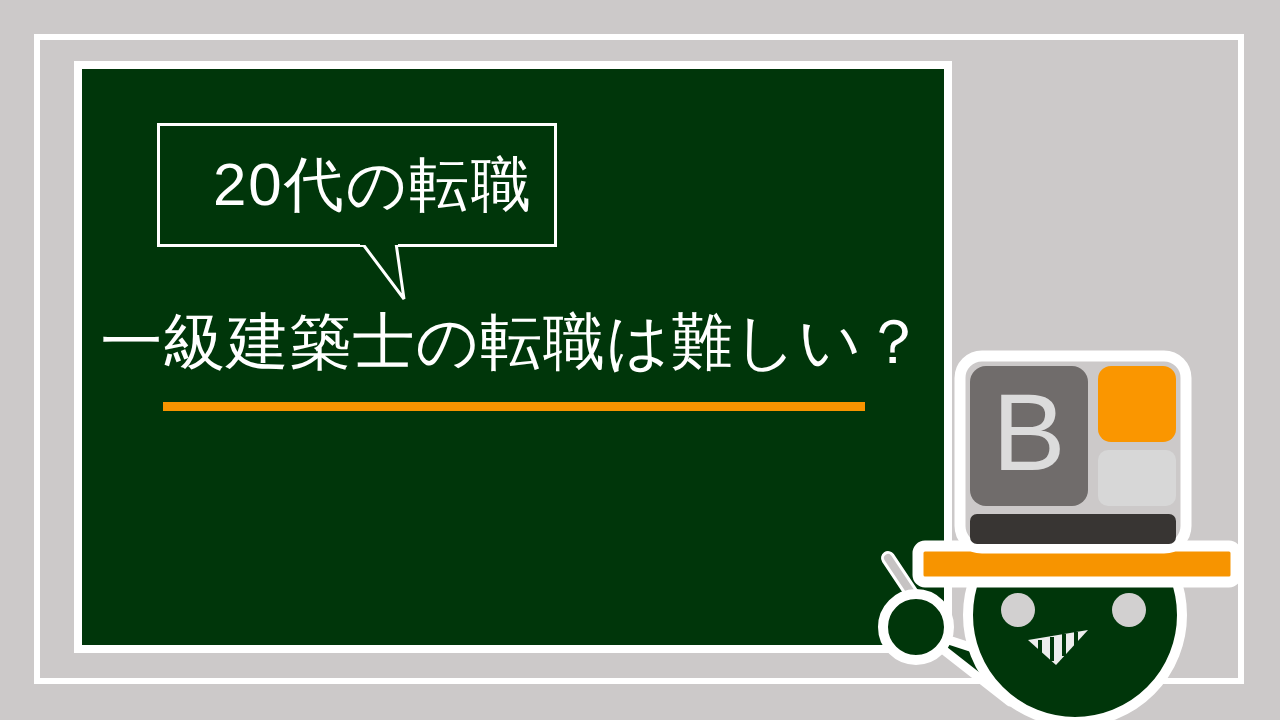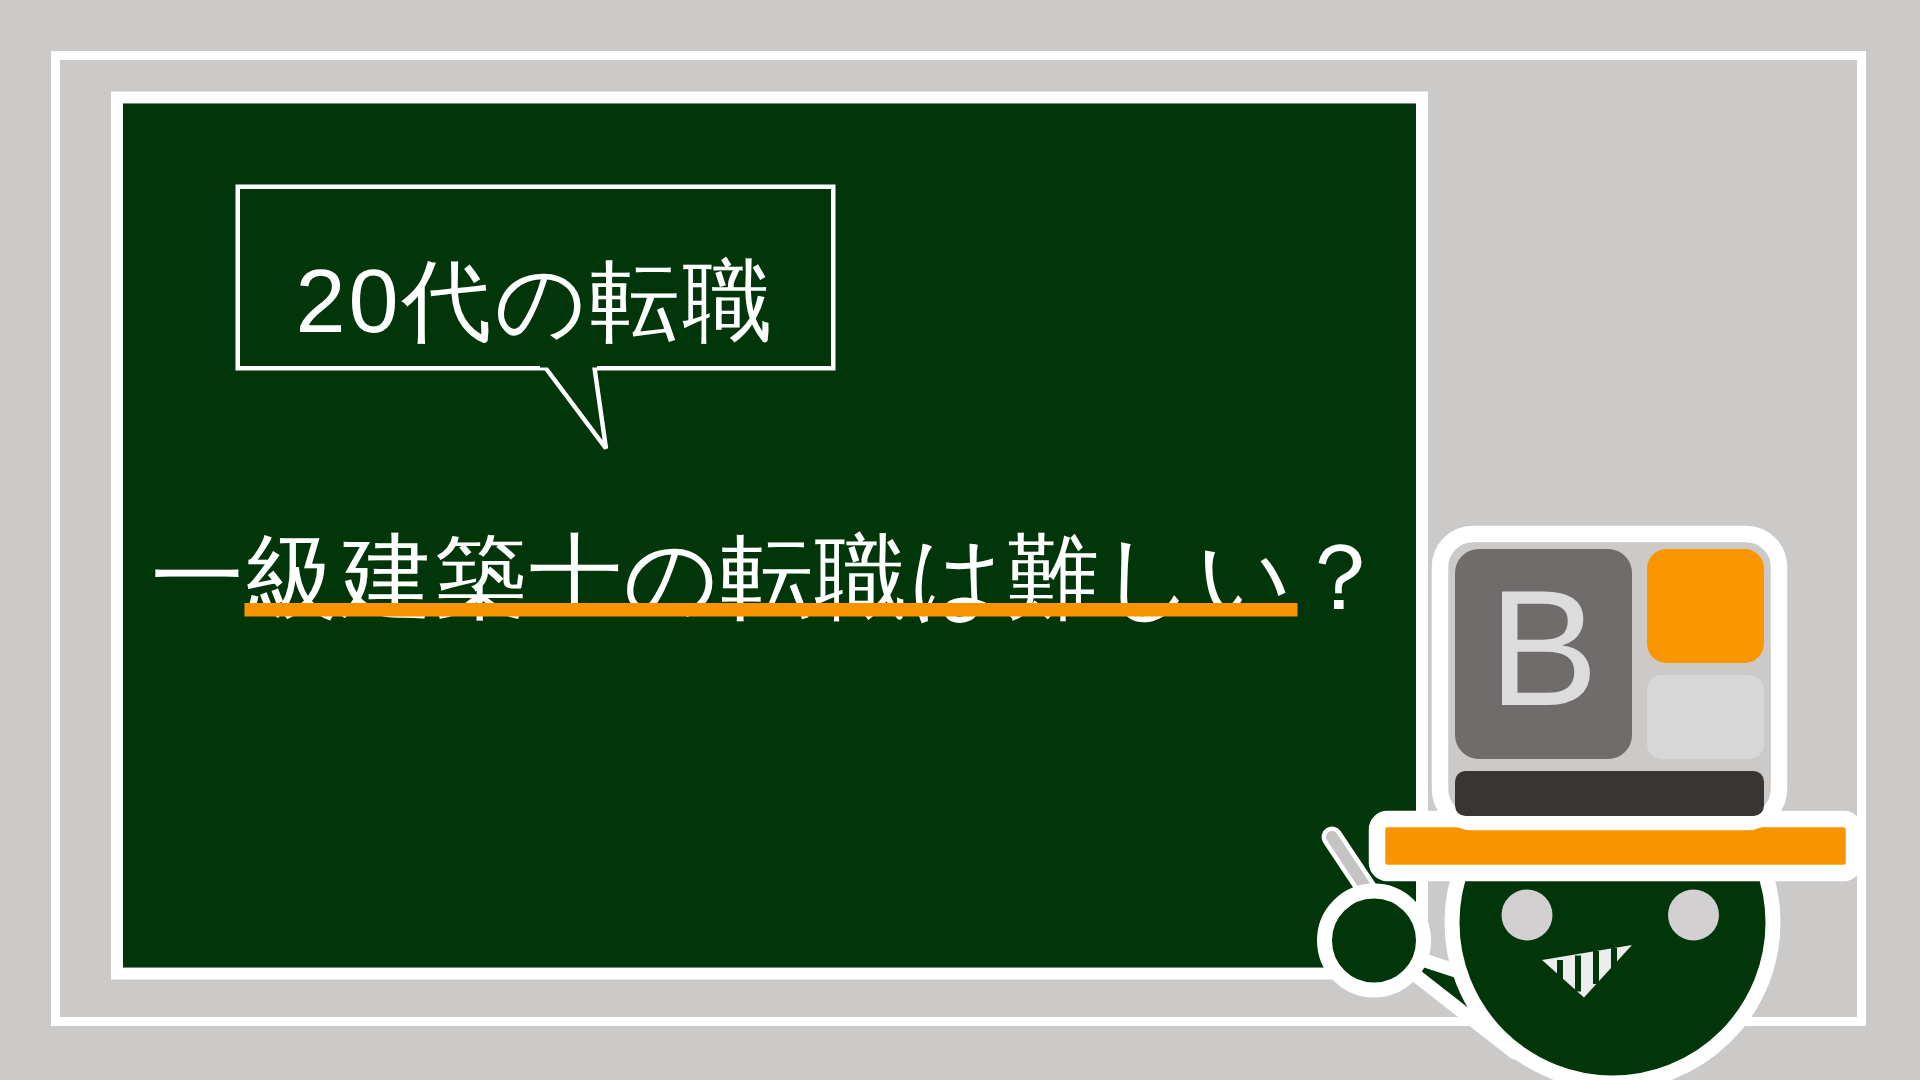--- a/index.html
+++ b/index.html
@@ -57,34 +57,33 @@
     position: absolute;
     left: 75px;
     top: 54px;
     width: 400px;
     height: 124px;
     border: 3px solid #ffffff;
     box-sizing: border-box;
   }
   .bubble-text {
     position: absolute;
-    left: 0;
+    left: 16px;
     top: 0;
     width: 100%;
     height: 100%;
     display: flex;
     align-items: center;
     justify-content: center;
     color: #ffffff;
     font-size: 60px;
     font-weight: 400;
     letter-spacing: 2px;
     line-height: 1;
     white-space: nowrap;
-    margin-top: 16px;
   }
   .bubble-tail {
     position: absolute;
     left: 272px;
     top: 172px;
     width: 60px;
     height: 58px;
     overflow: visible;
   }
 
@@ -94,21 +93,20 @@
     left: 0;
     top: 240px;
     width: 862px;
     text-align: center;
     color: #ffffff;
     font-size: 62px;
     font-weight: 400;
     letter-spacing: 1px;
     line-height: 1.05;
     white-space: nowrap;
-    margin-top: 44px;
   }
 
   
   .rule {
     position: absolute;
     left: 81px;
     top: 333px;
     width: 702px;
     height: 9px;
     background: #f79400;

